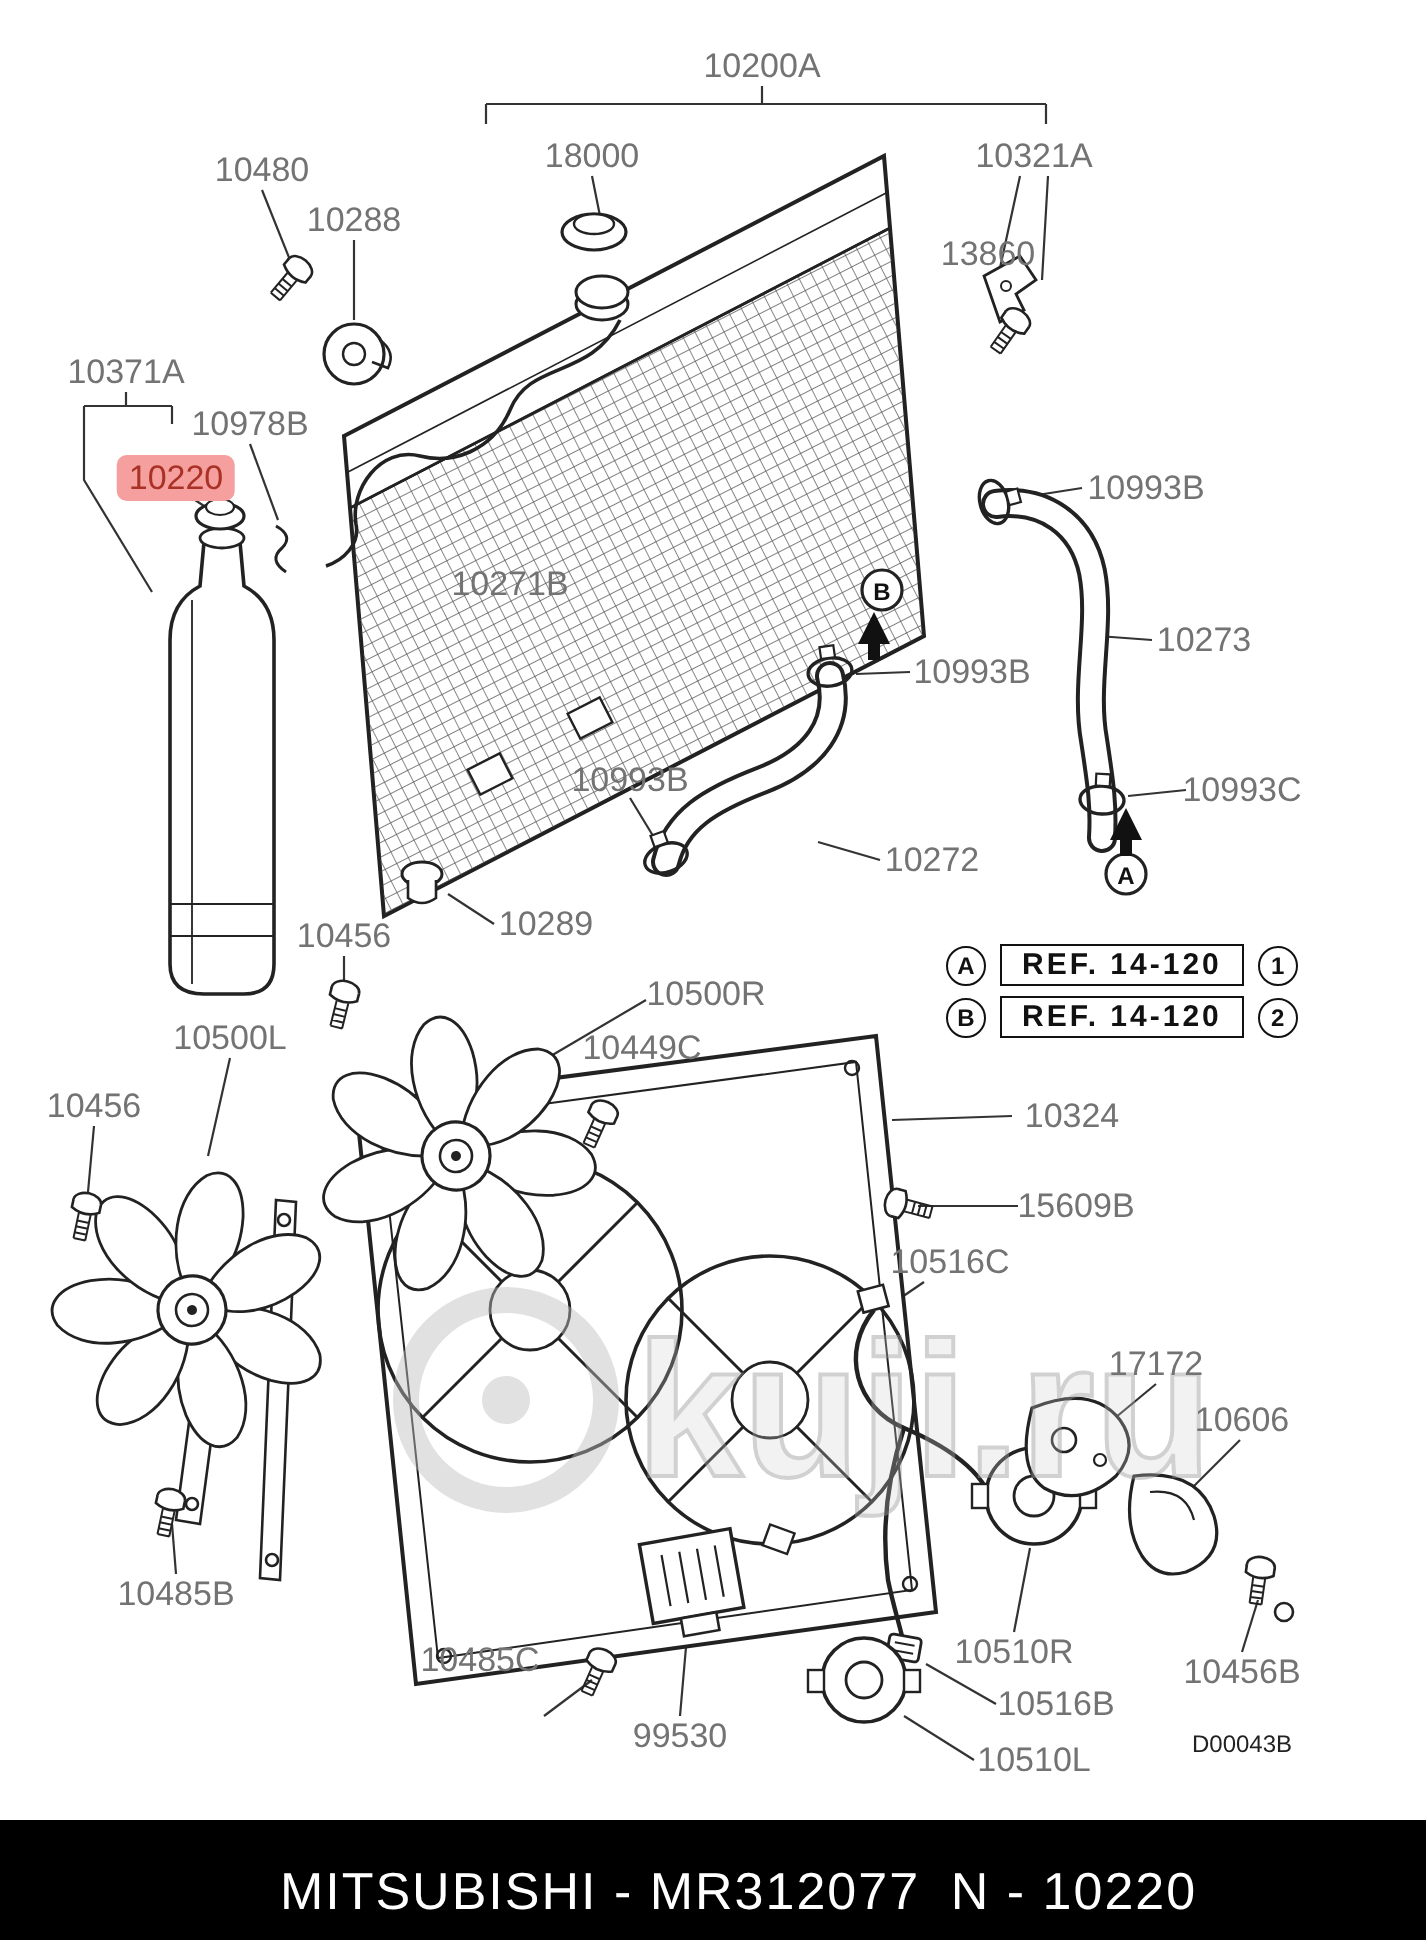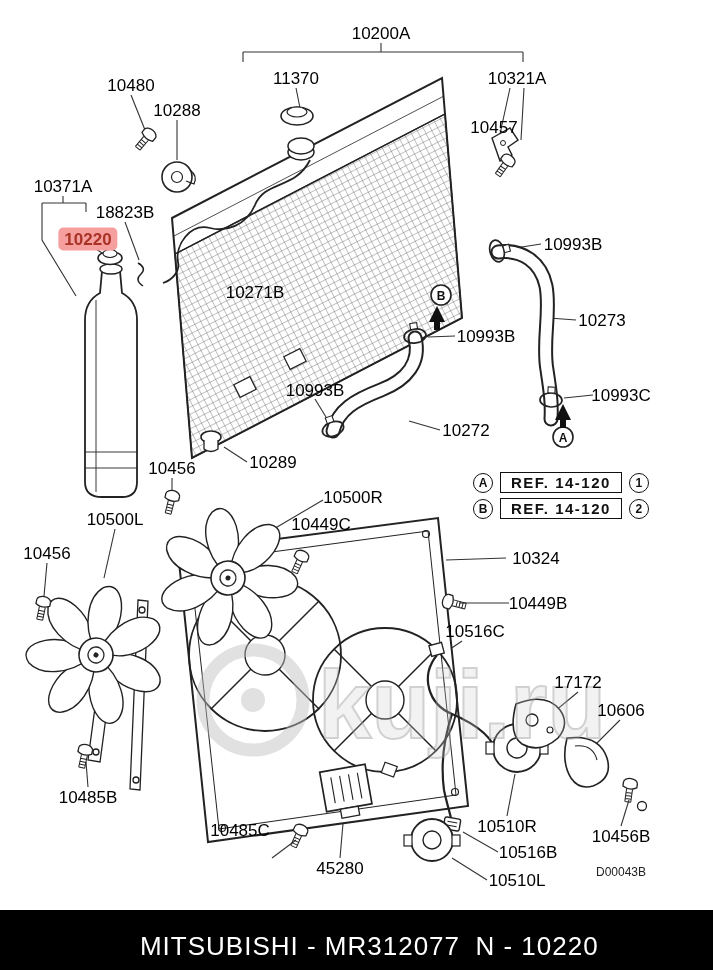--- a/index.html
+++ b/index.html
@@ -3,26 +3,26 @@
 <meta charset="utf-8">
 <style>
   html,body{margin:0;padding:0;background:#fff;}
   .page{
     position:relative;width:713px;height:970px;background:#fff;overflow:hidden;
     font-family:"Liberation Sans",sans-serif;color:#111;
   }
   svg.art{position:absolute;left:0;top:0;}
   .lbl{
     position:absolute;transform:translate(-50%,-50%);
-    font-size:17px;line-height:1;white-space:nowrap;color:#000000;
+    font-size:17px;line-height:1;white-space:nowrap;color:#737373;
     font-family:"Liberation Sans",sans-serif;
   }
   .lbl.hl{
     background:var(--hl-bg,#f5a09e);color:var(--hl-text,#a93226);
-    padding:3px 6px;border-radius:5px;font-weight:bold;
+    padding:3px 6px;border-radius:5px;
   }
   .ref-row{position:absolute;display:flex;align-items:center;gap:7px;}
   .circ{
     width:20px;height:20px;border:1.7px solid #111;border-radius:50%;
     display:flex;align-items:center;justify-content:center;
     font-size:12px;font-weight:bold;box-sizing:border-box;background:#fff;
   }
   .refbox{
     border:1.7px solid #111;padding:1px 10px;font-size:15px;font-weight:bold;
     letter-spacing:1.5px;background:#fff;
@@ -263,52 +263,52 @@
     <use href="#boltDef" transform="translate(300,832) rotate(24)"></use>
 
     <g opacity="0.45">
       <circle cx="253" cy="700" r="50" fill="none" stroke="#bdbdbd" stroke-width="13"></circle>
       <circle cx="253" cy="700" r="12" fill="#bdbdbd"></circle>
       <text x="318" y="738" font-size="96" font-family="Liberation Sans" font-weight="bold" fill="#d0d0d0" fill-opacity="0.6" stroke="#9b9b9b" stroke-width="2">kuji.ru</text>
     </g>
   </svg>
 
   <div class="lbl" style="left:381px;top:33px">10200A</div>
-  <div class="lbl" style="left:296px;top:78px">11370</div>
+  <div class="lbl" style="left:296px;top:78px">18000</div>
   <div class="lbl" style="left:131px;top:85px">10480</div>
   <div class="lbl" style="left:177px;top:110px">10288</div>
   <div class="lbl" style="left:517px;top:78px">10321A</div>
-  <div class="lbl" style="left:494px;top:127px">10457</div>
+  <div class="lbl" style="left:494px;top:127px">13860</div>
   <div class="lbl" style="left:63px;top:186px">10371A</div>
-  <div class="lbl" style="left:125px;top:212px">18823B</div>
+  <div class="lbl" style="left:125px;top:212px">10978B</div>
   <div class="lbl hl" style="left:88px;top:239px">10220</div>
   <div class="lbl" style="left:255px;top:292px">10271B</div>
   <div class="lbl" style="left:573px;top:244px">10993B</div>
   <div class="lbl" style="left:602px;top:320px">10273</div>
   <div class="lbl" style="left:486px;top:336px">10993B</div>
   <div class="lbl" style="left:315px;top:390px">10993B</div>
   <div class="lbl" style="left:466px;top:430px">10272</div>
   <div class="lbl" style="left:621px;top:395px">10993C</div>
   <div class="lbl" style="left:273px;top:462px">10289</div>
   <div class="lbl" style="left:172px;top:468px">10456</div>
   <div class="lbl" style="left:353px;top:497px">10500R</div>
   <div class="lbl" style="left:321px;top:524px">10449C</div>
   <div class="lbl" style="left:115px;top:519px">10500L</div>
   <div class="lbl" style="left:47px;top:553px">10456</div>
   <div class="lbl" style="left:536px;top:558px">10324</div>
-  <div class="lbl" style="left:538px;top:603px">10449B</div>
+  <div class="lbl" style="left:538px;top:603px">15609B</div>
   <div class="lbl" style="left:475px;top:631px">10516C</div>
   <div class="lbl" style="left:578px;top:682px">17172</div>
   <div class="lbl" style="left:621px;top:710px">10606</div>
   <div class="lbl" style="left:88px;top:797px">10485B</div>
   <div class="lbl" style="left:507px;top:826px">10510R</div>
   <div class="lbl" style="left:528px;top:852px">10516B</div>
   <div class="lbl" style="left:621px;top:836px">10456B</div>
   <div class="lbl" style="left:240px;top:830px">10485C</div>
-  <div class="lbl" style="left:340px;top:868px">45280</div>
+  <div class="lbl" style="left:340px;top:868px">99530</div>
   <div class="lbl" style="left:517px;top:880px">10510L</div>
 
   <div class="ref-row" style="left:473px;top:472px">
     <span class="circ">A</span>
     <span class="refbox">REF. 14-120</span>
     <span class="circ">1</span>
   </div>
   <div class="ref-row" style="left:473px;top:498px">
     <span class="circ">B</span>
     <span class="refbox">REF. 14-120</span>

